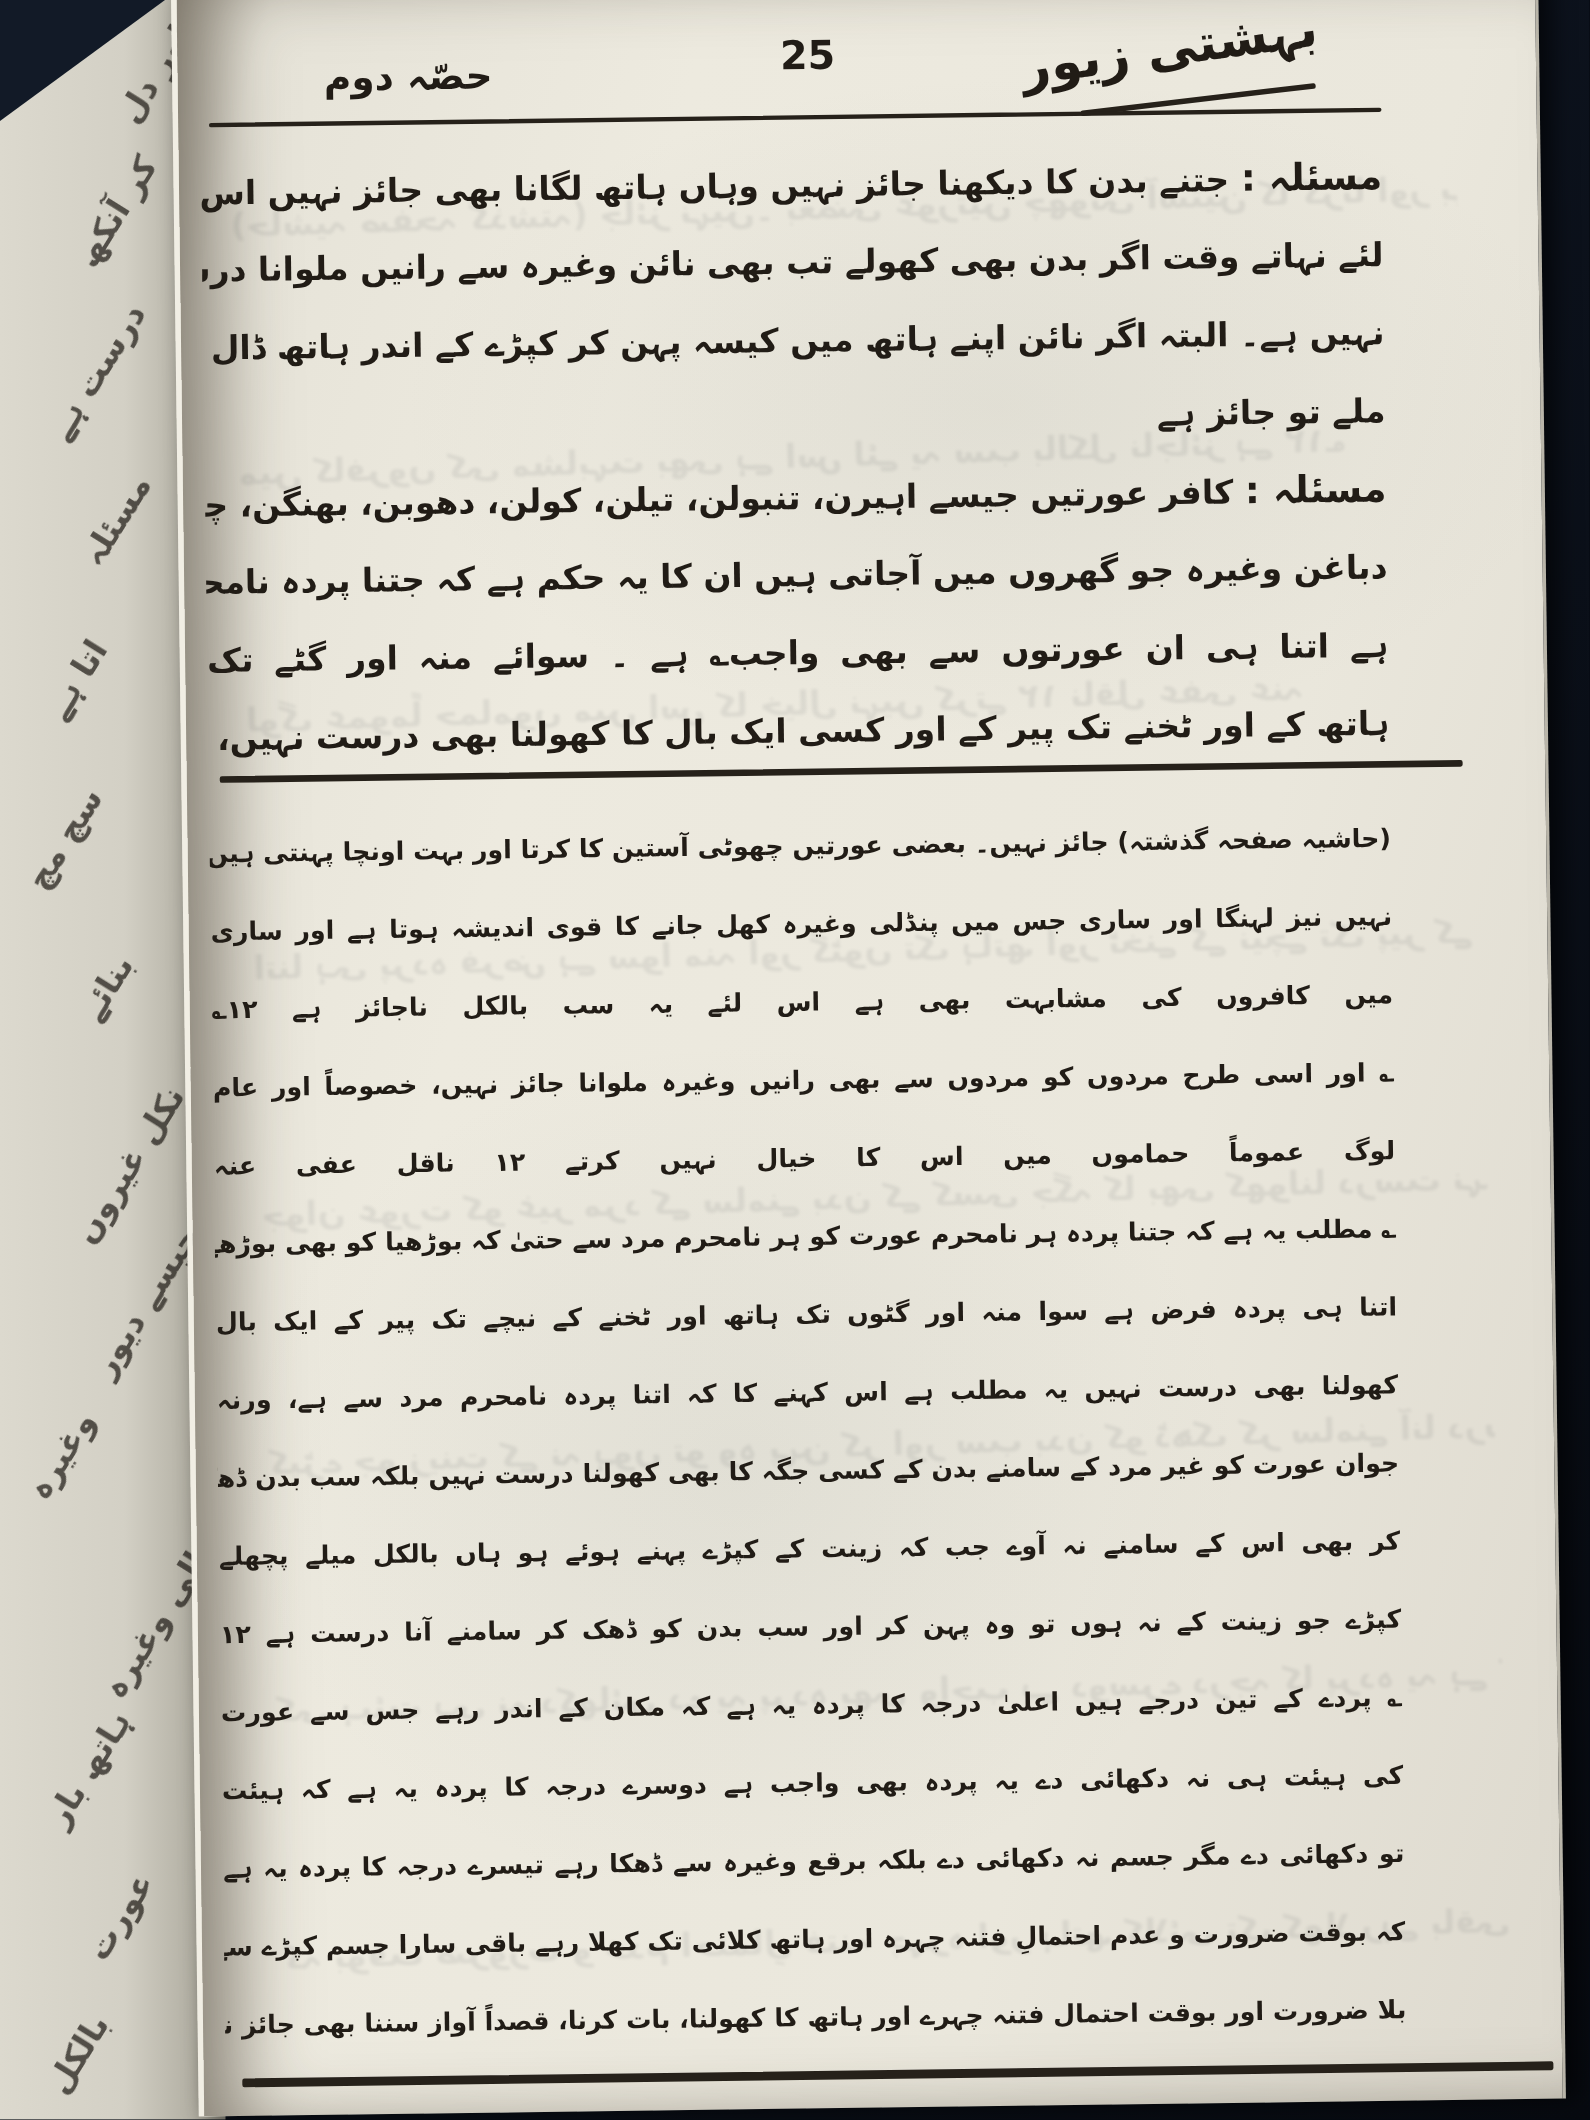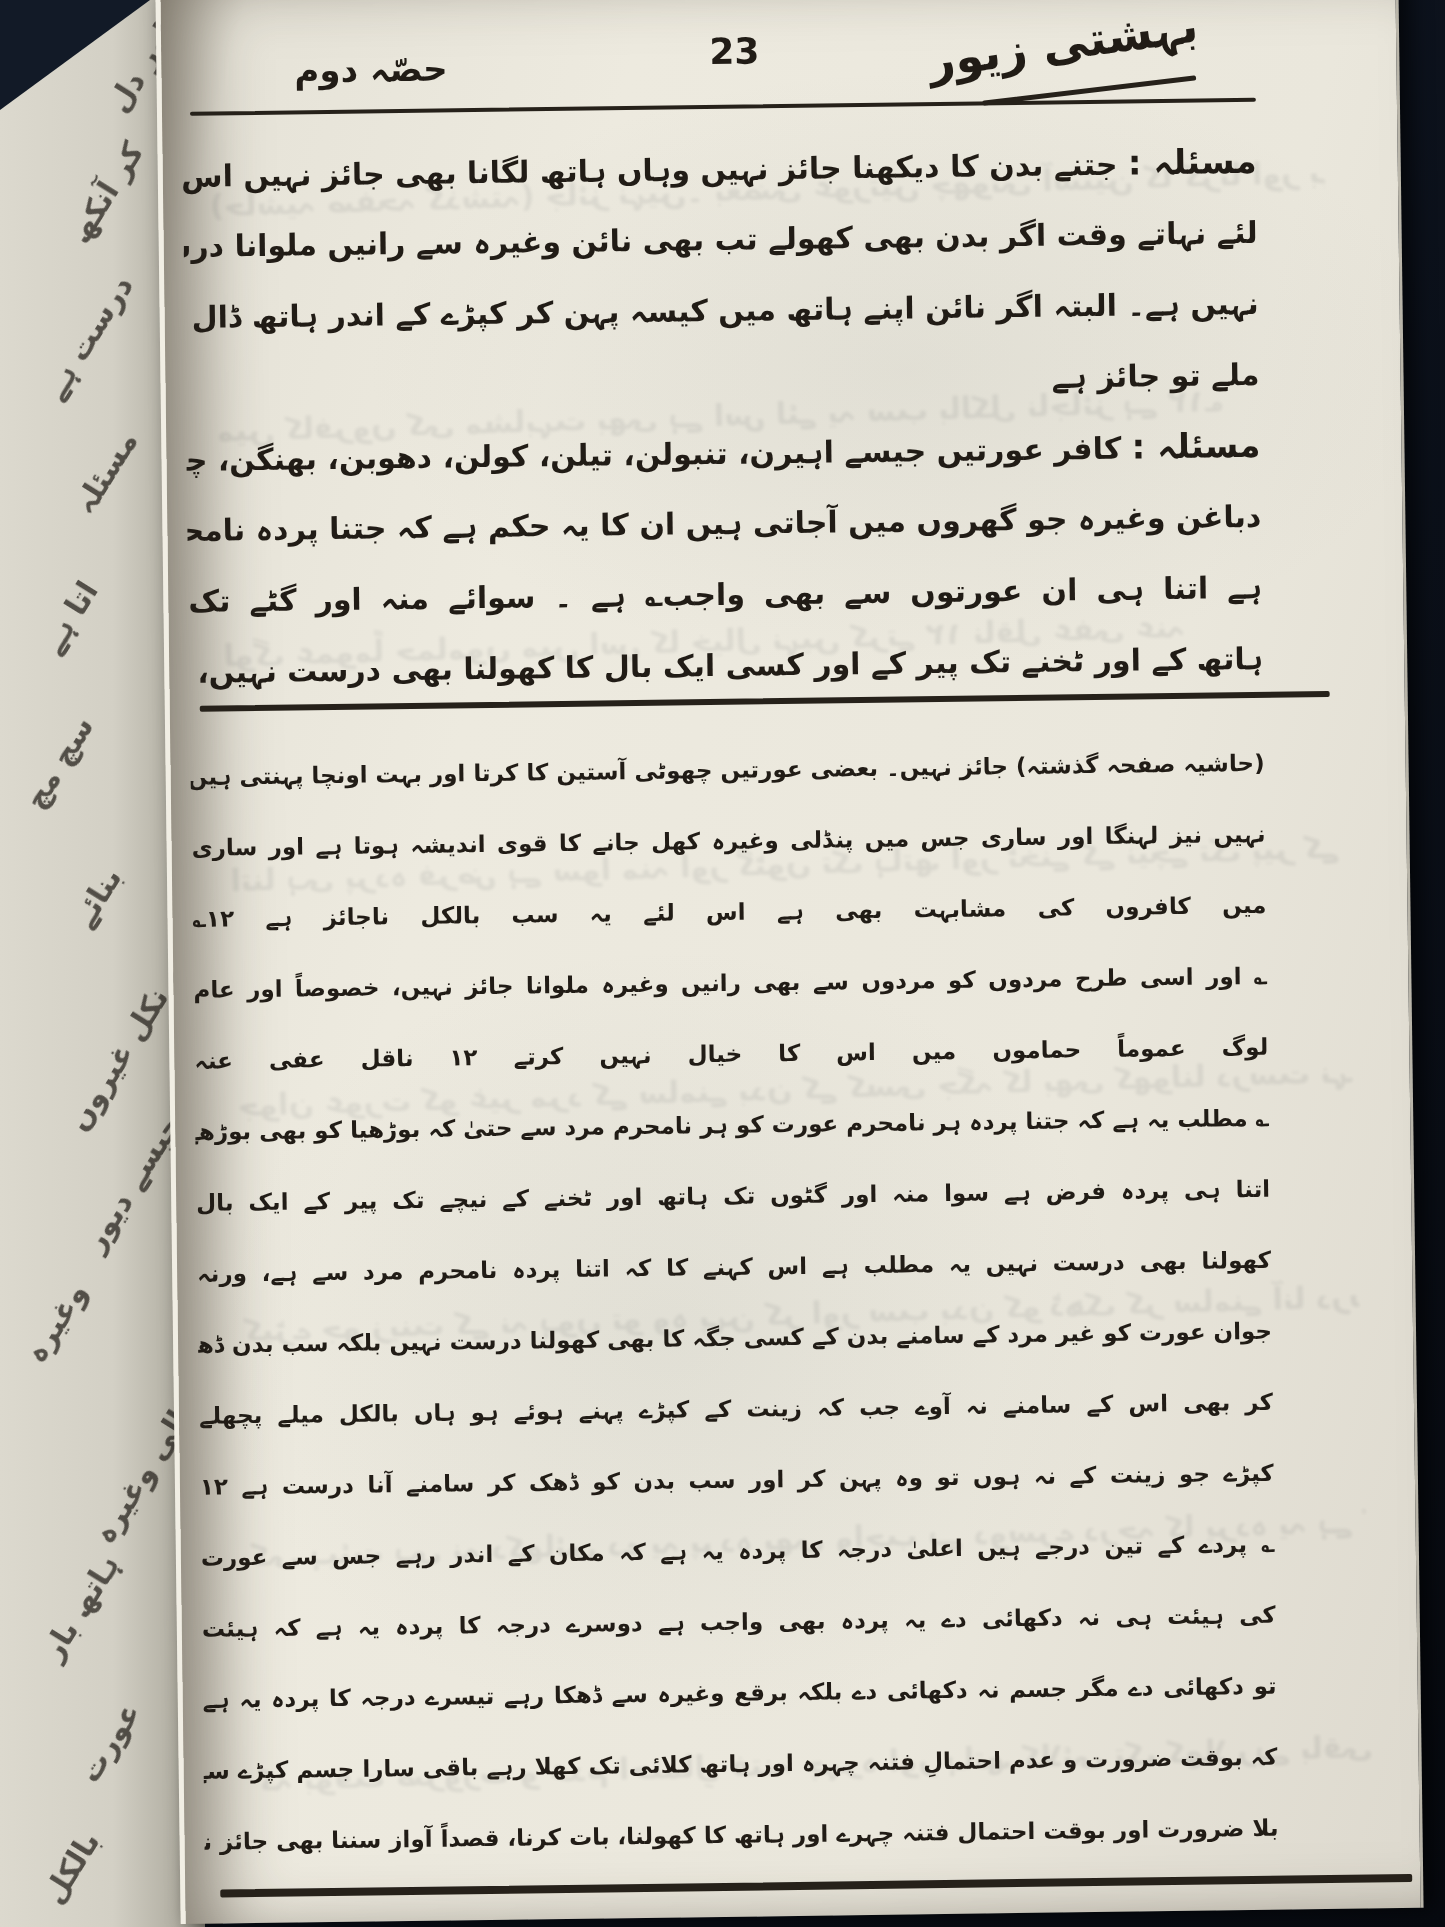--- a/index.html
+++ b/index.html
@@ -90,21 +90,21 @@
       <div>لوگ عموماً حماموں میں اس کا خیال نہیں کرتے ۱۲ ناقل عفی عنہ</div>
       <div>اتنا ہی پردہ فرض ہے سوا منہ اور گٹوں تک ہاتھ اور ٹخنے کے نیچے تک پیر کے ایک بال</div>
       <div>جوان عورت کو غیر مرد کے سامنے بدن کے کسی جگہ کا بھی کھولنا درست نہیں بلکہ سب بدن ڈھک</div>
       <div>کپڑے جو زینت کے نہ ہوں تو وہ پہن کر اور سب بدن کو ڈھک کر سامنے آنا درست ہے ۱۲</div>
       <div>کی ہیئت ہی نہ دکھائی دے یہ پردہ بھی واجب ہے دوسرے درجہ کا پردہ یہ ہے کہ ہیئت</div>
       <div>کہ بوقت ضرورت و عدم احتمالِ فتنہ چہرہ اور ہاتھ کلائی تک کھلا رہے باقی سارا جسم کپڑے سے ڈھکا رہے ۔</div>
     </div>
 
     <div class="abs book-title">بہشتی زیور</div>
     <div class="abs title-underline rule"></div>
-    <div class="abs page-number">23</div>
+    <div class="abs page-number">25</div>
     <div class="abs part-label">حصّہ دوم</div>
     <div class="abs rule header-rule"></div>
 
     <div class="text-col main-block abs">
       <div class="mline"><span class="lead">مسئلہ :</span> <span>جتنے بدن کا دیکھنا جائز نہیں وہاں ہاتھ لگانا بھی جائز نہیں اس</span></div>
       <div class="mline">لئے نہاتے وقت اگر بدن بھی کھولے تب بھی نائن وغیرہ سے رانیں ملوانا درست</div>
       <div class="mline">نہیں ہے۔ البتہ اگر نائن اپنے ہاتھ میں کیسہ پہن کر کپڑے کے اندر ہاتھ ڈال کے</div>
       <div class="mline short">ملے تو جائز ہے</div>
       <div class="mline"><span class="lead">مسئلہ :</span> <span>کافر عورتیں جیسے اہیرن، تنبولن، تیلن، کولن، دھوبن، بھنگن، چمارن،</span></div>
       <div class="mline">دباغن وغیرہ جو گھروں میں آجاتی ہیں ان کا یہ حکم ہے کہ جتنا پردہ نامحرم مرد سے؎</div>

